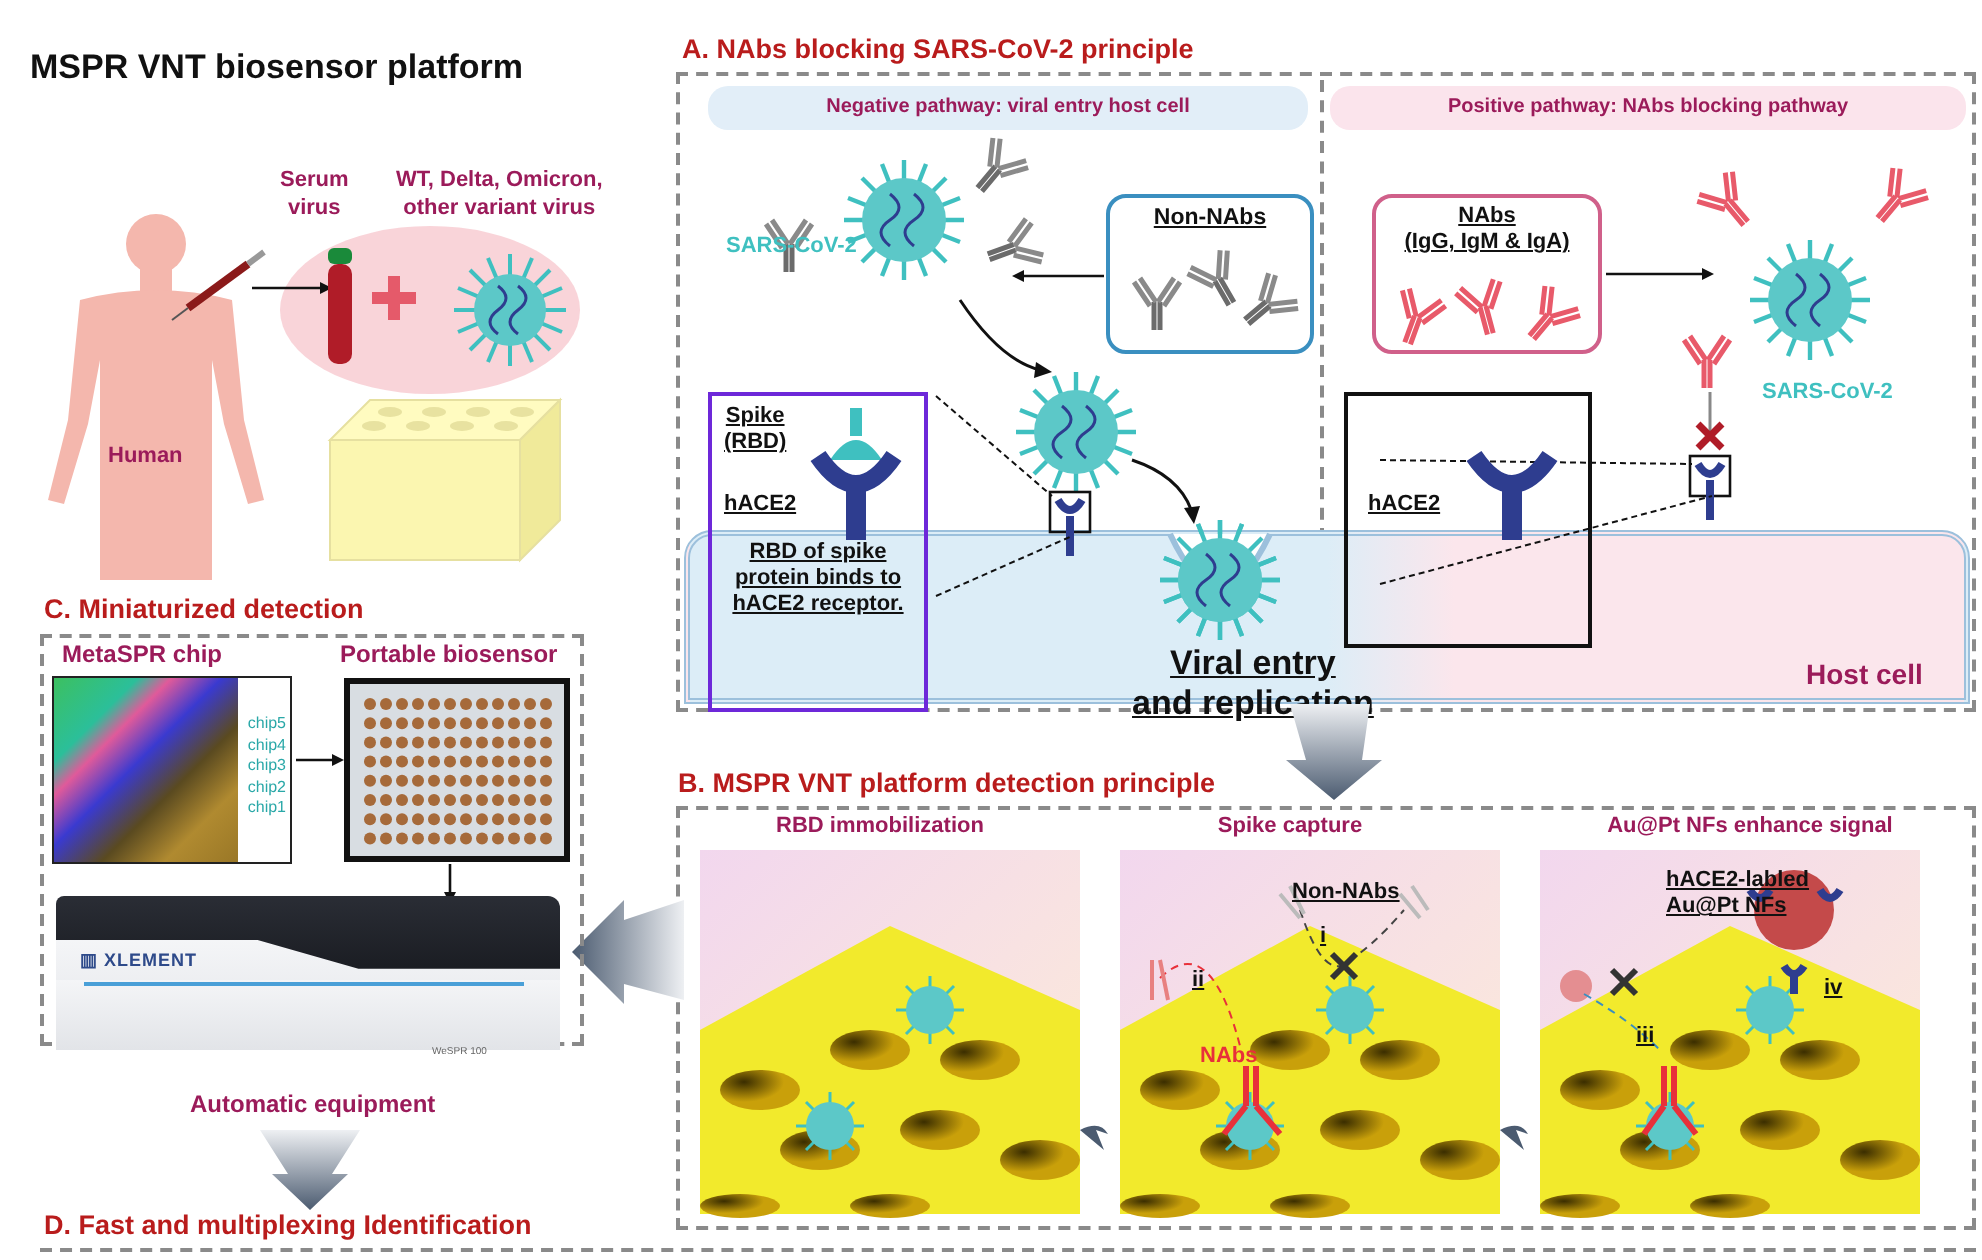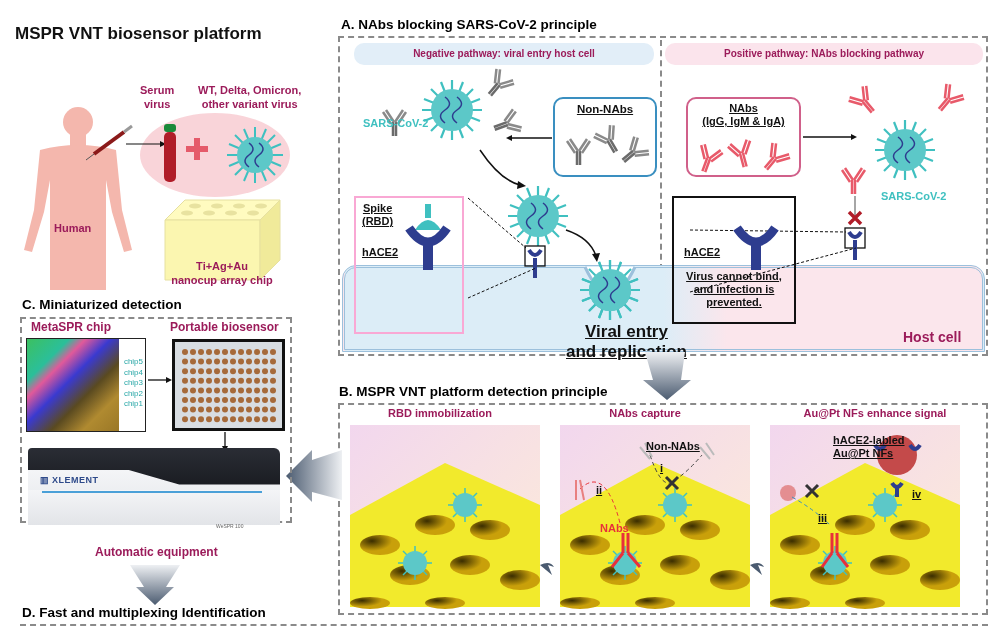--- a/index.html
+++ b/index.html
@@ -1,20 +1,20 @@
 <!DOCTYPE html>
 <html><head>
 <meta charset="utf-8">
 <style>
   * { box-sizing: border-box; margin: 0; padding: 0; }
   html, body { width: 991px; height: 630px; background: #ffffff; overflow: hidden; }
   body { position: relative; font-family: "Liberation Sans", sans-serif; color: #111; }
   .abs { position: absolute; }
   .title-main { font-weight: bold; font-size: 17px; color: #111; }
-  .sec-title { font-weight: bold; font-size: 13.5px; color: #000000; white-space: nowrap; }
+  .sec-title { font-weight: bold; font-size: 13.5px; color: #b91c1c; white-space: nowrap; }
   .maroon { color: #9b1b5a; font-weight: bold; }
   .teal { color: #3fc0c0; font-weight: bold; }
   .lbl { font-weight: bold; font-size: 11px; color: #111; white-space: nowrap; text-align: center; line-height: 1.2; text-decoration: underline; }
   .dash-box { position: absolute; border: 2px dashed #8a8a8a; }
   .pill { position: absolute; border-radius: 10px; font-size: 10px; font-weight: bold; color: #9b1b5a; text-align: center; line-height: 22px; white-space: nowrap; }
   svg { position: absolute; overflow: visible; }
   .panel-title { font-size: 11px; font-weight: bold; color: #9b1b5a; white-space: nowrap; text-align: center; }
 </style>
 </head>
 <body>
@@ -80,24 +80,20 @@
   </svg>
   <div class="abs maroon" style="left:140px; top:34px; font-size:11px; text-align:center; line-height:1.25;">
     <div>Serum</div>
     <div>virus</div>
   </div>
   <div class="abs maroon" style="left:198px; top:34px; font-size:11px; text-align:center; line-height:1.25;">
     <div>WT, Delta, Omicron,</div>
     <div>other variant virus</div>
   </div>
   <div class="abs maroon" style="left:54px; top:172px; font-size:11px;">Human</div>
-  <div class="abs maroon" style="left:162px; top:210px; font-size:11px; text-align:center; line-height:1.25; width:120px;">
-    <div>Ti+Ag+Au</div>
-    <div>nanocup array chip</div>
-  </div>
 </div>
 
 <div class="abs sec-title" style="left:341px; top:17px;">A. NAbs blocking SARS-CoV-2 principle</div>
 <div class="dash-box" style="left:338px; top:36px; width:650px; height:320px;"></div>
 <div class="abs" style="left:660px; top:40px; width:0; height:230px; border-left:2px dashed #8a8a8a;"></div>
 
 <div class="pill" style="left:354px; top:43px; width:300px; background:#e2eef8;">Negative pathway: viral entry host cell</div>
 <div class="pill" style="left:665px; top:43px; width:318px; background:#fbe4ec;">Positive pathway: NAbs blocking pathway</div>
 
 <div class="abs" style="left:342px; top:265px; width:643px; height:87px; border-radius:14px 14px 0 0; border:3px double #9cc0dc; background:linear-gradient(90deg,#dcedf7 0%,#dcedf7 50%,#fbe6ec 60%,#fbe6ec 100%);"></div>
@@ -158,32 +154,37 @@
 <div class="abs" style="left:553px; top:97px; width:104px; height:80px; border:2px solid #3a8fc0; border-radius:10px;">
   <div class="lbl" style="margin-top:4px; font-size:11.5px;">Non-NAbs</div>
   <svg width="100" height="50" style="left:0; top:22px;">
     <use href="#abg" x="25" y="30"></use>
     <use href="#abg" x="55" y="18" transform="rotate(-30 55 18)"></use>
     <use href="#abg" x="80" y="32" transform="rotate(50 80 32)"></use>
   </svg>
 </div>
 <div class="abs teal" style="left:363px; top:117px; font-size:11px;">SARS-CoV-2</div>
 
-<div class="abs" style="left:354px; top:196px; width:110px; height:138px; border:2px solid #f9a8d4; background:rgba(255,255,255,0.0);">
+<div class="abs" style="left:354px; top:196px; width:110px; height:160px; border:2px solid #6d28d9; background:rgba(255,255,255,0.0);">
   <div class="lbl abs" style="left:6px; top:4px;">
     <div>Spike</div>
     <div>(RBD)</div>
   </div>
   <svg width="60" height="70" style="left:45px; top:2px;">
     <rect x="24" y="4" width="6" height="14" fill="#3fc0c0"></rect>
     <path d="M14 30 Q27 10 40 30 Z" fill="#3fc0c0"></path>
     <path d="M8 28 Q27 56 46 28" stroke="#2e3d8f" stroke-width="9" fill="none"></path>
     <rect x="22" y="44" width="10" height="26" fill="#2e3d8f"></rect>
   </svg>
   <div class="lbl abs" style="left:6px; top:48px;">hACE2</div>
+  <div class="lbl abs" style="left:0; top:72px; width:106px; font-size:11px;">
+    <div>RBD of spike</div>
+    <div>protein binds to</div>
+    <div>hACE2 receptor.</div>
+  </div>
 </div>
 
 <div class="lbl abs" style="left:566px; top:322px; font-size:17px;">
   <div>Viral entry</div>
   <div>and replication</div>
 </div>
 
 <div class="abs" style="left:686px; top:97px; width:115px; height:80px; border:2px solid #d0608a; border-radius:10px;">
   <div class="lbl" style="margin-top:3px;">NAbs</div>
   <div class="lbl">(IgG, IgM &amp; IgA)</div>
@@ -218,25 +219,20 @@
   <line x1="-140" y1="222" x2="26" y2="178" stroke="#111" stroke-dasharray="3,2"></line>
 </svg>
 <div class="abs teal" style="left:881px; top:190px; font-size:11px;">SARS-CoV-2</div>
 
 <div class="abs" style="left:672px; top:196px; width:124px; height:128px; border:2px solid #111;">
   <svg width="60" height="70" style="left:55px; top:2px;">
     <path d="M8 28 Q27 56 46 28" stroke="#2e3d8f" stroke-width="9" fill="none"></path>
     <rect x="22" y="44" width="10" height="26" fill="#2e3d8f"></rect>
   </svg>
   <div class="lbl abs" style="left:10px; top:48px;">hACE2</div>
-  <div class="lbl abs" style="left:0; top:72px; width:120px; font-size:11px;">
-    <div>Virus cannot bind,</div>
-    <div>and infection is</div>
-    <div>prevented.</div>
-  </div>
 </div>
 <div class="abs maroon" style="left:903px; top:329px; font-size:14px;">Host cell</div>
 
 <svg width="60" height="50" style="left:635px; top:352px;">
   <defs>
       <linearGradient id="ga" x1="0" y1="0" x2="0" y2="1">
         <stop offset="0" stop-color="#eef0f3"></stop>
         <stop offset="1" stop-color="#4b5b70"></stop>
       </linearGradient>
     </defs>
@@ -245,21 +241,21 @@
 
 <div class="abs sec-title" style="left:339px; top:384px;">B. MSPR VNT platform detection principle</div>
 <div class="dash-box" style="left:338px; top:403px; width:650px; height:212px;"></div>
 
 <div id="b-panels"></div>
 
 <div class="abs" style="left:345px; top:407px; width:190px;">
   <div class="panel-title">RBD immobilization</div>
 </div>
 <div class="abs" style="left:555px; top:407px; width:180px;">
-  <div class="panel-title">NAbs capture</div>
+  <div class="panel-title">Spike capture</div>
 </div>
 <div class="abs" style="left:765px; top:407px; width:220px;">
   <div class="panel-title">Au@Pt NFs enhance signal</div>
 </div>
 
 <svg width="660" height="190" style="left:340px; top:425px;">
   <defs>
     <linearGradient id="bgp" x1="0" y1="0" x2="1" y2="1">
         <stop offset="0" stop-color="#f2d7ee"></stop>
         <stop offset="1" stop-color="#fdebd8"></stop>

